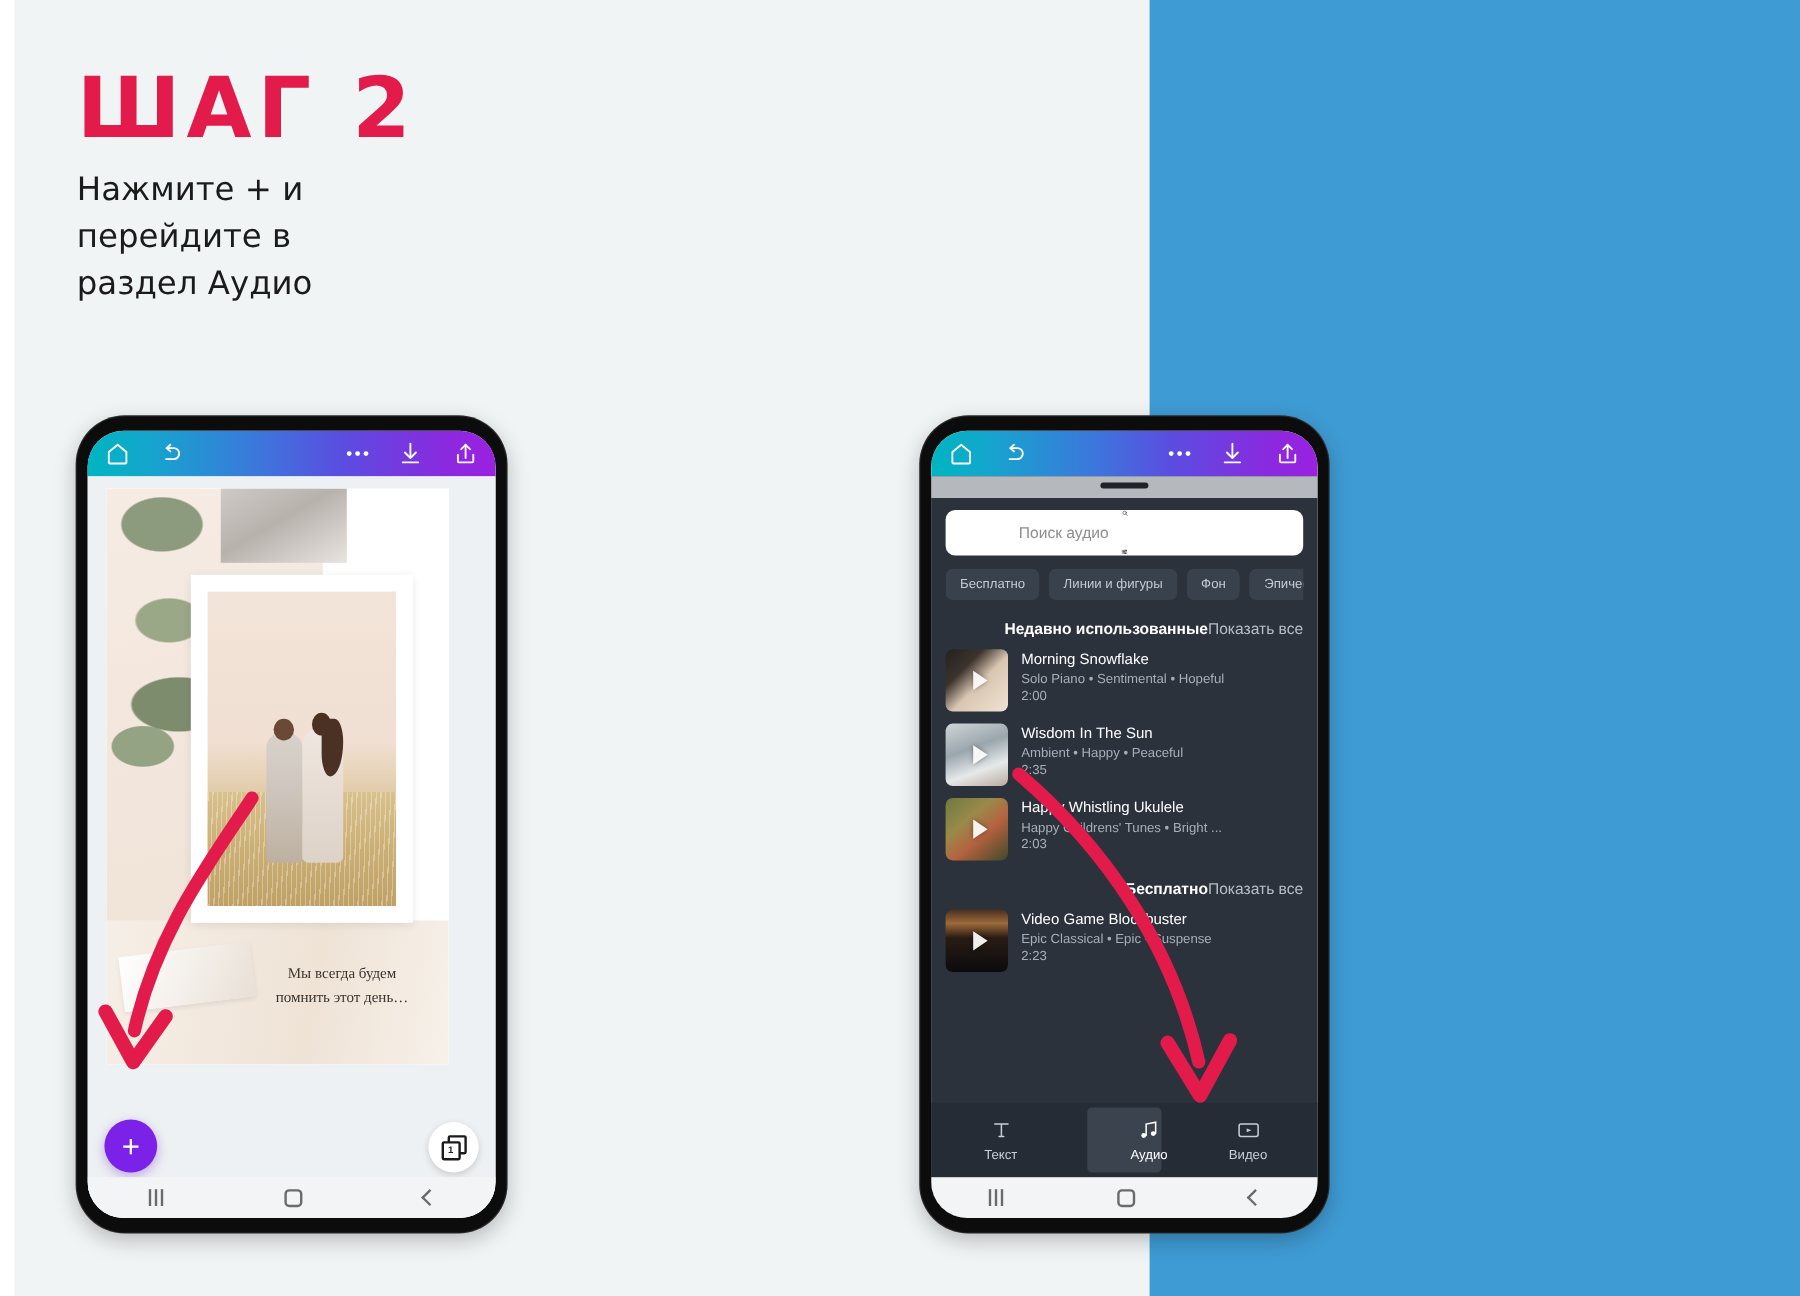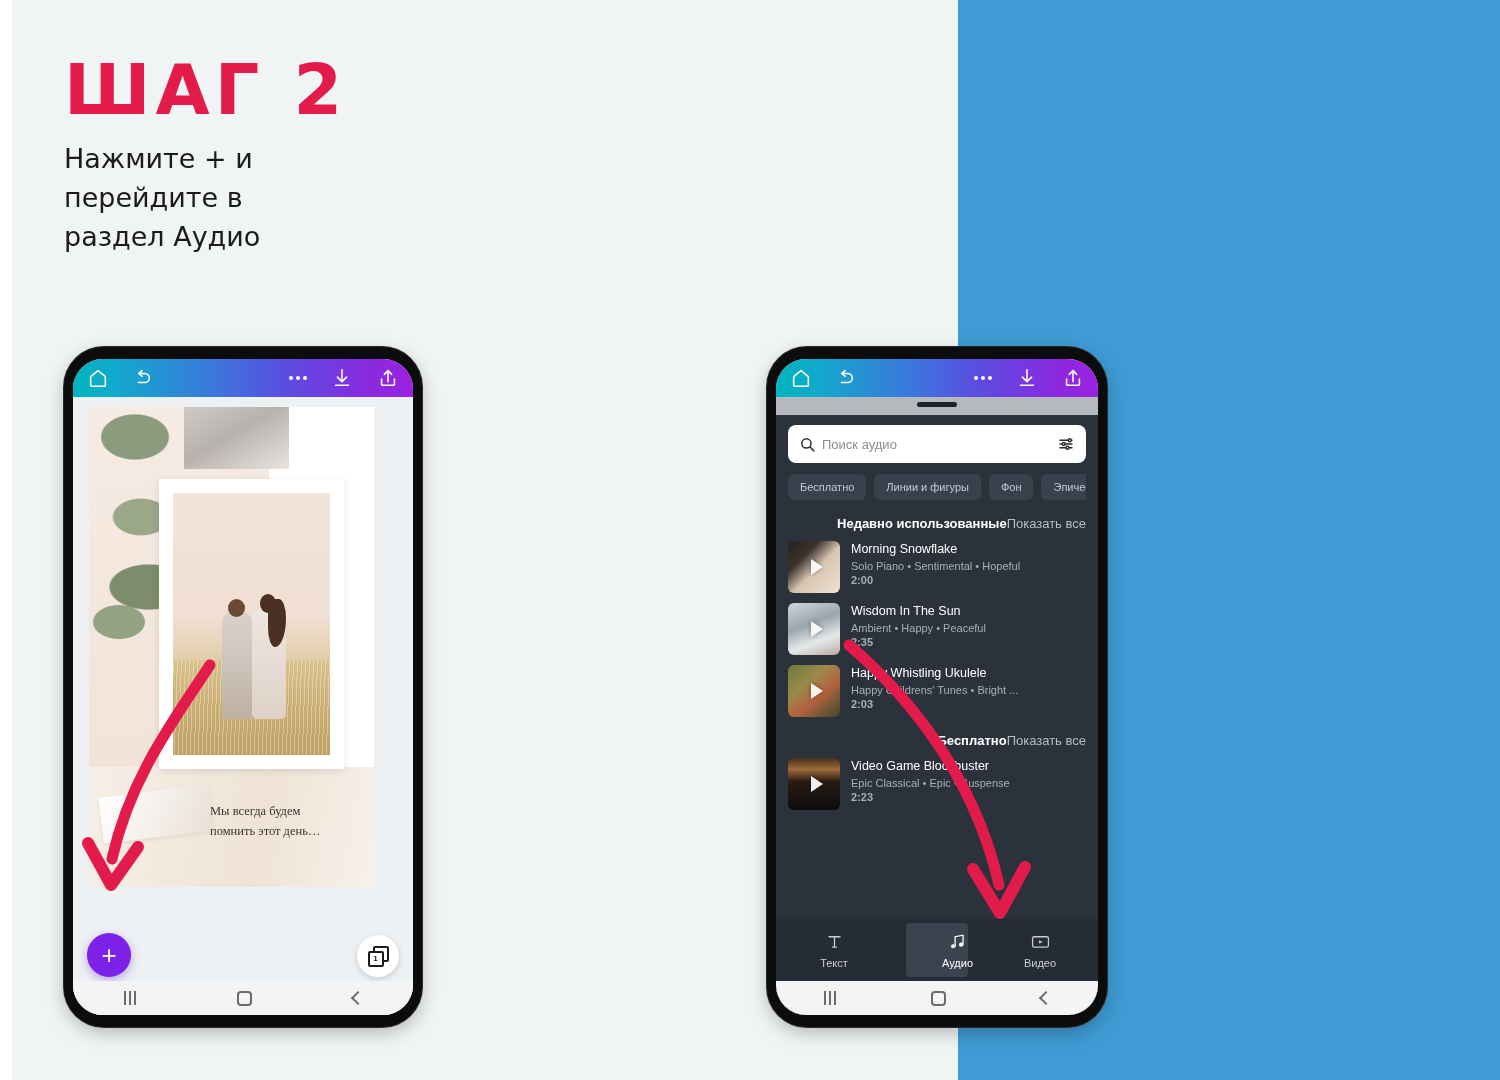--- a/index.html
+++ b/index.html
@@ -152,21 +152,21 @@
     content:''; position:absolute; left:8px; top:-13px; width:16px; height:19px;
     border-radius:50%; background:#4b3122;
   }
   .couple .woman:after{
     content:''; position:absolute; left:16px; top:-8px; width:18px; height:48px;
     border-radius: 0 40% 60% 40%; background:#4b3124;
   }
   .caption {
     position: absolute; right: 14px; bottom: 46px;
     width: 150px;
-    text-align: left;
+    text-align: center;
     font-family: "Liberation Serif", serif;
     font-size: 12.5px;
     line-height: 1.55;
     color: #3b3531;
     white-space: pre-line;
   }
   .plus-fab {
     position: absolute; left: 14px; bottom: 38px;
     width: 44px; height: 44px; border-radius: 50%;
     background: #7b21e8;
@@ -218,20 +218,21 @@
   }
   .audio-panel {
     position:absolute; left:0; right:0; top:18px; bottom:0;
     background:#2b323c;
     padding: 10px 12px 0 12px;
   }
   .search-bar {
     display:flex; align-items:center; gap:6px;
     height:38px; border-radius:8px; background:#ffffff;
     padding: 0 11px;
+    flex-direction: column;
   }
   .search-bar input {
     flex:1; border:0; outline:0; font-size:13px; color:#3a3a3a;
     font-family:"Liberation Sans", sans-serif; background:transparent;
   }
   .search-bar input::placeholder { color:#8d8d8d; }
   .chips {
     display:flex; gap:8px; margin-top:11px; overflow:hidden;
   }
   .chip {
@@ -260,21 +261,21 @@
     margin-left:3px;
     filter: drop-shadow(0 0 2px rgba(0,0,0,.4));
   }
   .th-1 { background: linear-gradient(135deg,#23211f 0%,#3c332c 30%,#d9c6b1 55%,#efe3d4 100%); }
   .th-2 { background: linear-gradient(160deg,#cfd6d8 0%,#9aa6ad 40%,#e6e9ea 70%,#b9a99d 100%); }
   .th-3 { background: linear-gradient(140deg,#6d7a3e 0%,#9a8a4a 35%,#b5623f 60%,#3e4a2a 100%); }
   .th-4 { background: linear-gradient(180deg,#4a2f22 0%,#9d6a3a 22%,#2a1c14 45%,#0b0b0d 100%); }
   .tinfo { min-width:0; }
   .t-name { font-size:12.5px; color:#ffffff; line-height:1.3; white-space:nowrap; }
   .t-meta { font-size:11px; color:#a7aeb8; margin-top:3px; white-space:nowrap; }
-  .t-dur  { font-size:11px; color:#a7aeb8; margin-top:2px;font-weight:bold; }
+  .t-dur  { font-size:11px; color:#a7aeb8; margin-top:2px; }
 
   .audio-tabbar {
     position:absolute; left:0; right:0; bottom:34px; height:62px;
     background:#262c35;
     display:flex; align-items:stretch;
   }
   .tab {
     flex:1; display:flex; flex-direction:column; align-items:center; justify-content:center;
     gap:6px; color:#c8ced6; font-size:11px;
   }

